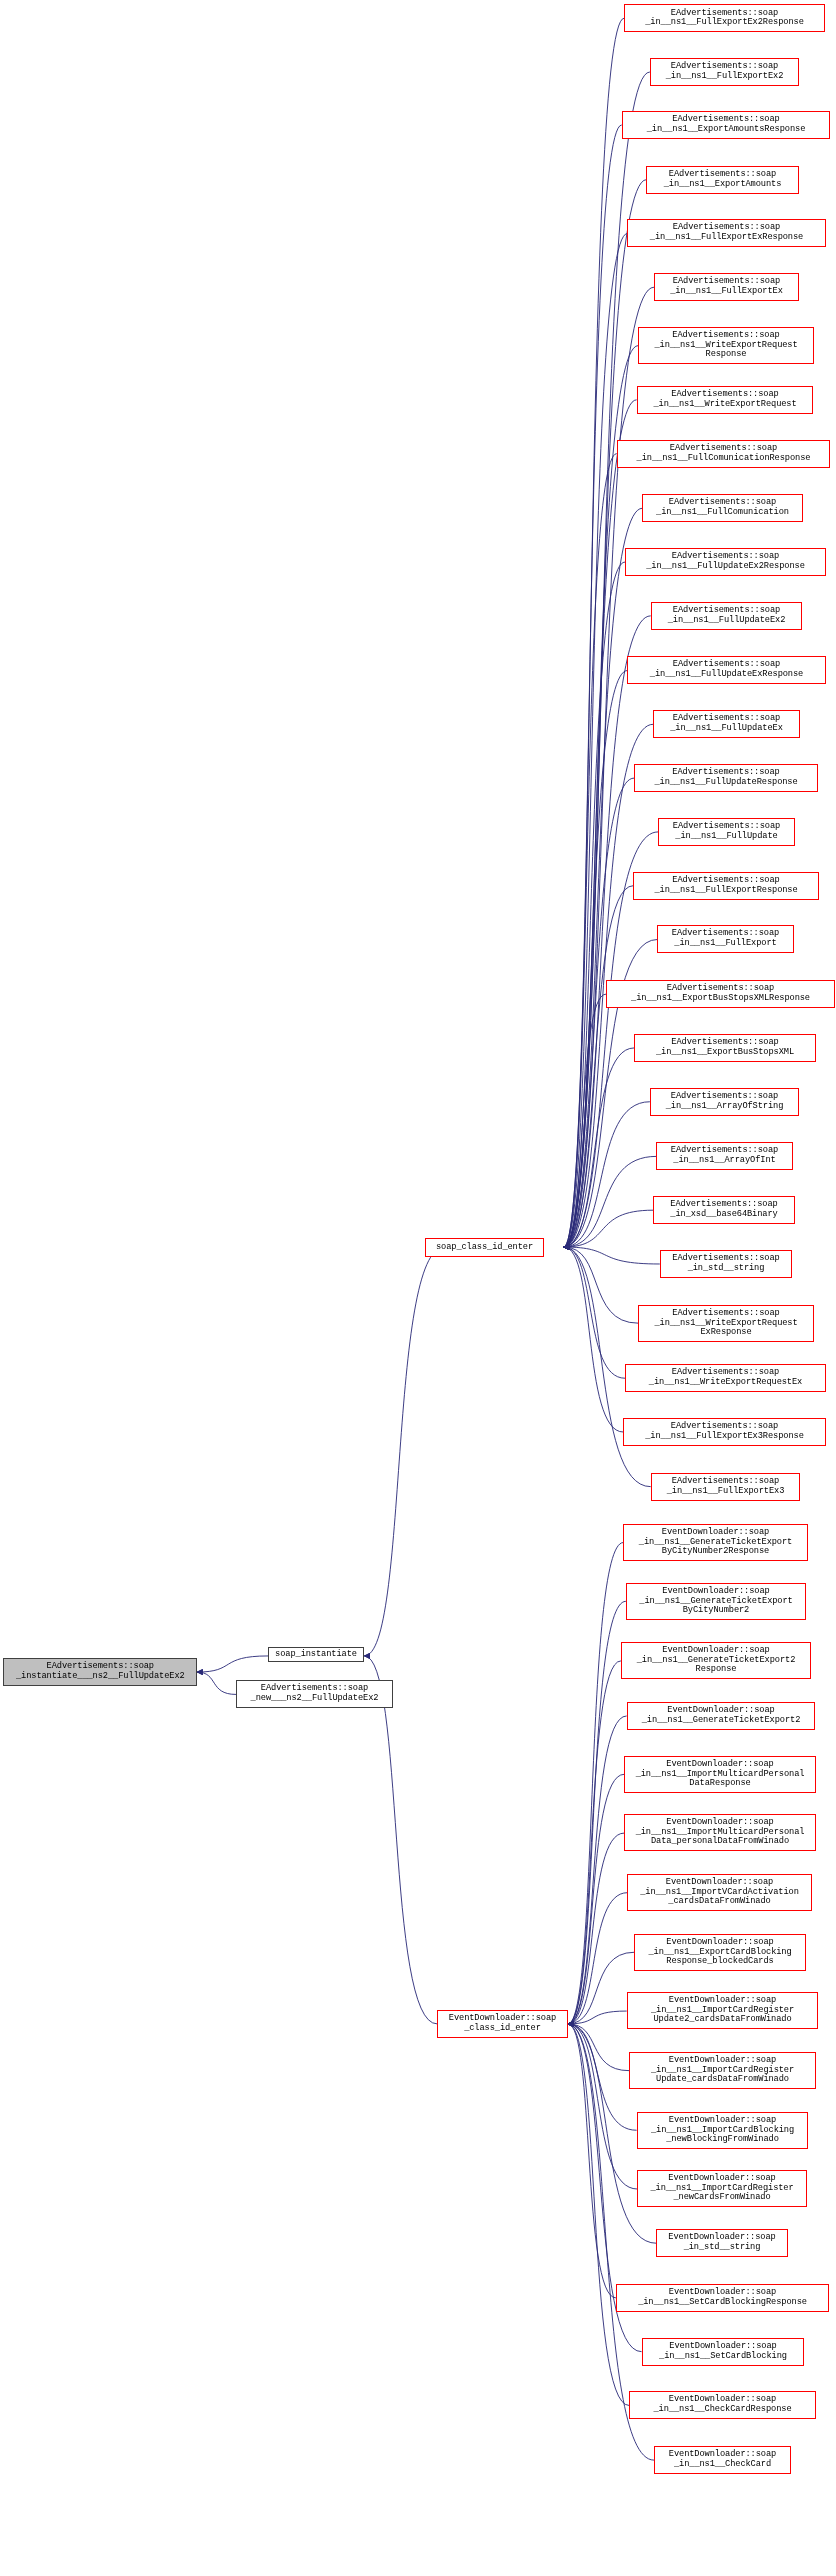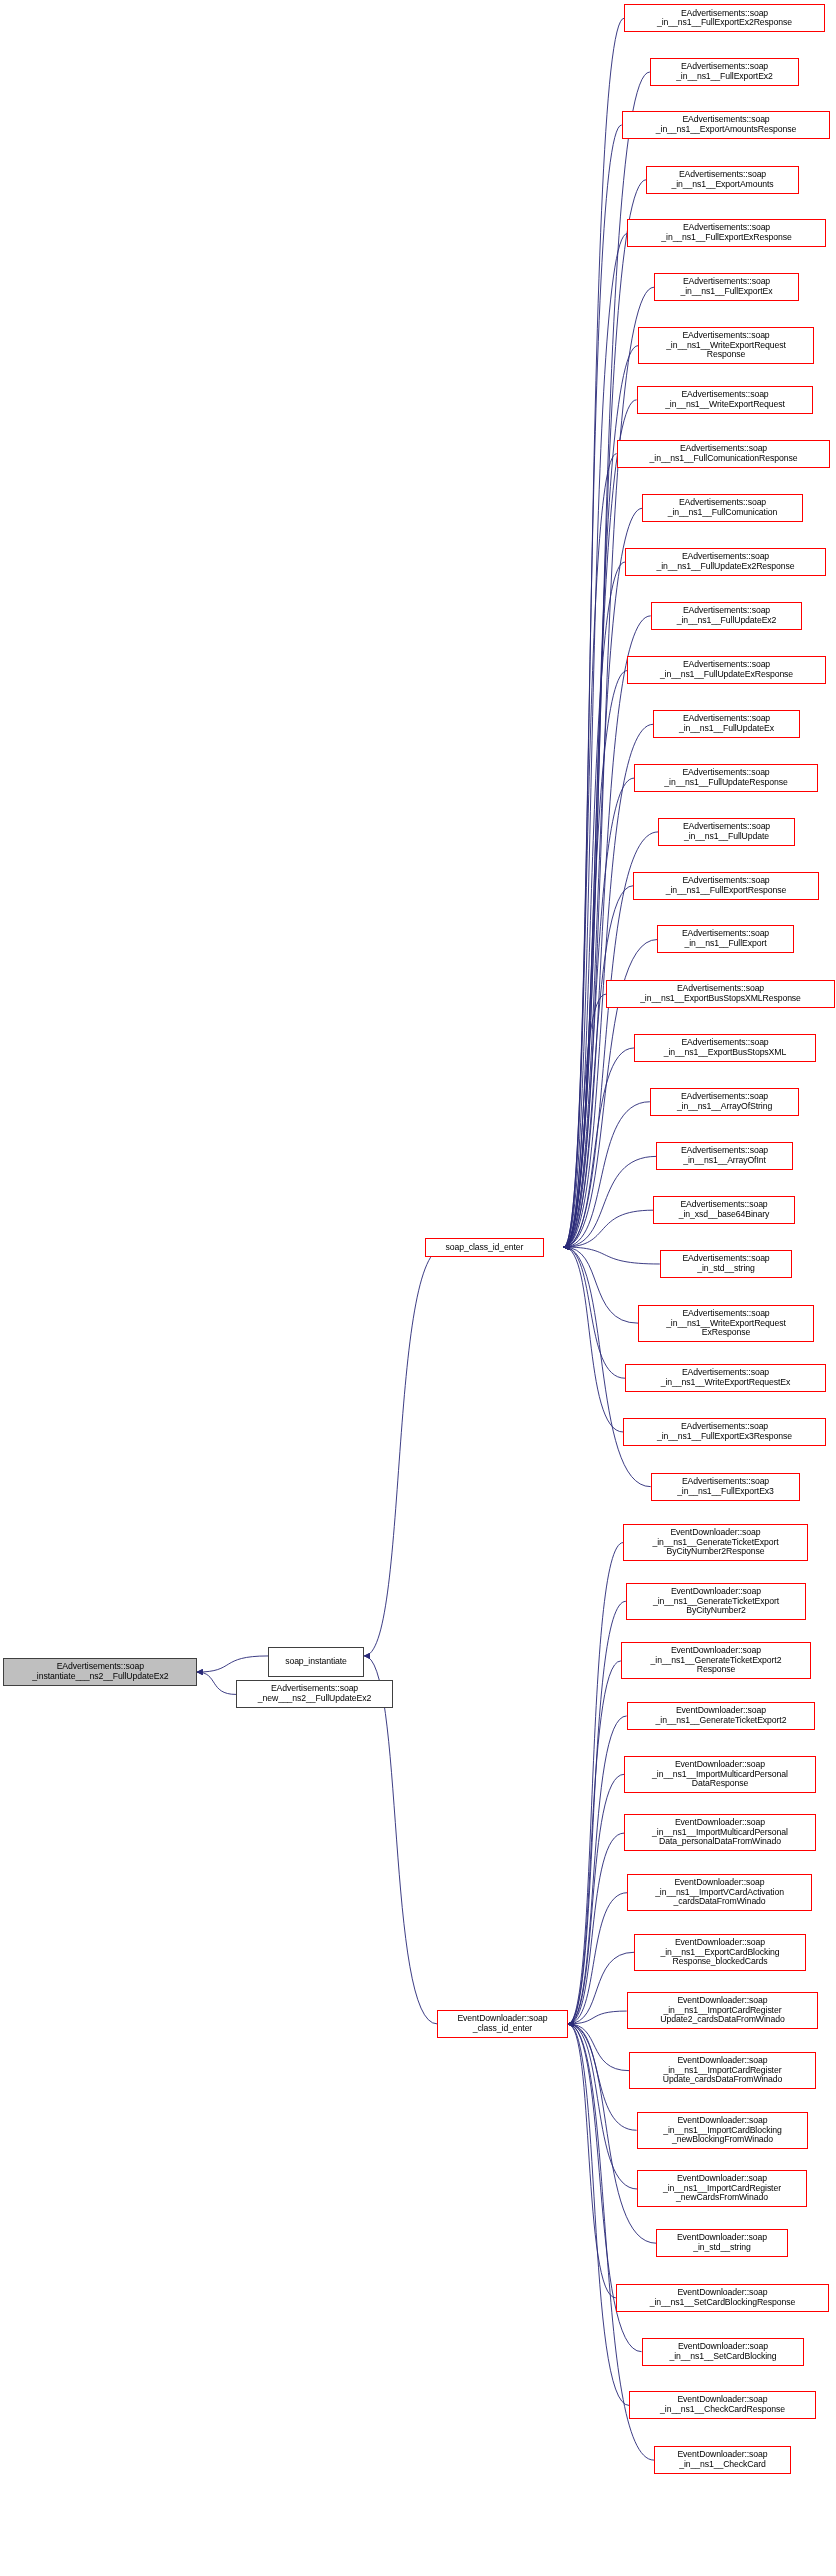--- a/index.html
+++ b/index.html
@@ -33,21 +33,21 @@
     z-index:5;
   }
   .node.plain{
     border:0.8px solid #404040;
     background:#ffffff;
   }
   .node.focus{
     border:0.8px solid #404040;
     background:#bfbfbf;
   }
-  .node span{display:block;width:100%;}
+  .node span{display:block;width:100%;font-family:Liberation Mono, monospace;}
 </style>
 </head>
 <body>
 
 <div id="canvas">
   <svg id="edges" xmlns="http://www.w3.org/2000/svg" viewBox="0 0 1011 3112" width="837" height="2576">
     <defs>
       <marker id="arrow" viewBox="0 0 10 10" refX="9" refY="5" markerWidth="7" markerHeight="7" orient="auto-start-reverse">
         <path d="M 0 0 L 10 5 L 0 10 z" fill="#2a2a78"></path>
       </marker>
@@ -100,21 +100,21 @@
         <path d="M 793 2710 C 718.1 2710 744.85 2445 686 2445" fill="none" stroke="#2a2a78" stroke-width="1.1" marker-end="url(#arrow)"></path>
         <path d="M 744 2776 C 703.4 2776 717.9 2445 686 2445" fill="none" stroke="#2a2a78" stroke-width="1.1" marker-end="url(#arrow)"></path>
         <path d="M 775 2841 C 712.7 2841 734.95 2445 686 2445" fill="none" stroke="#2a2a78" stroke-width="1.1" marker-end="url(#arrow)"></path>
         <path d="M 760 2906 C 708.2 2906 726.7 2445 686 2445" fill="none" stroke="#2a2a78" stroke-width="1.1" marker-end="url(#arrow)"></path>
         <path d="M 790 2972 C 717.2 2972 743.2 2445 686 2445" fill="none" stroke="#2a2a78" stroke-width="1.1" marker-end="url(#arrow)"></path>
       </g>
   </svg>
   <div id="node-layer">
       <div class="node focus" style="left: 3.3px; top: 1658px; width: 194px; height: 28px;"><span>EAdvertisements::soap
 _instantiate___ns2__FullUpdateEx2</span></div>
-      <div class="node plain" style="left: 268px; top: 1647px; width: 96px; height: 30px;"><span>soap_instantiate</span></div>
+      <div class="node plain" style="left: 268px; top: 1647px; width: 96px; height: 15px;"><span>soap_instantiate</span></div>
       <div class="node plain" style="left: 236px; top: 1680px; width: 157px; height: 28px;"><span>EAdvertisements::soap
 _new___ns2__FullUpdateEx2</span></div>
       <div class="node red" style="left: 425px; top: 1238px; width: 119px; height: 19px;"><span>soap_class_id_enter</span></div>
       <div class="node red" style="left: 437px; top: 2010px; width: 131px; height: 28px;"><span>EventDownloader::soap
 _class_id_enter</span></div>
       <div class="node red" style="left: 624px; top: 4.1px; width: 201px; height: 28px;"><span>EAdvertisements::soap
 _in__ns1__FullExportEx2Response</span></div>
       <div class="node red" style="left: 650px; top: 58px; width: 149px; height: 28px;"><span>EAdvertisements::soap
 _in__ns1__FullExportEx2</span></div>
       <div class="node red" style="left: 622px; top: 111px; width: 208px; height: 28px;"><span>EAdvertisements::soap

